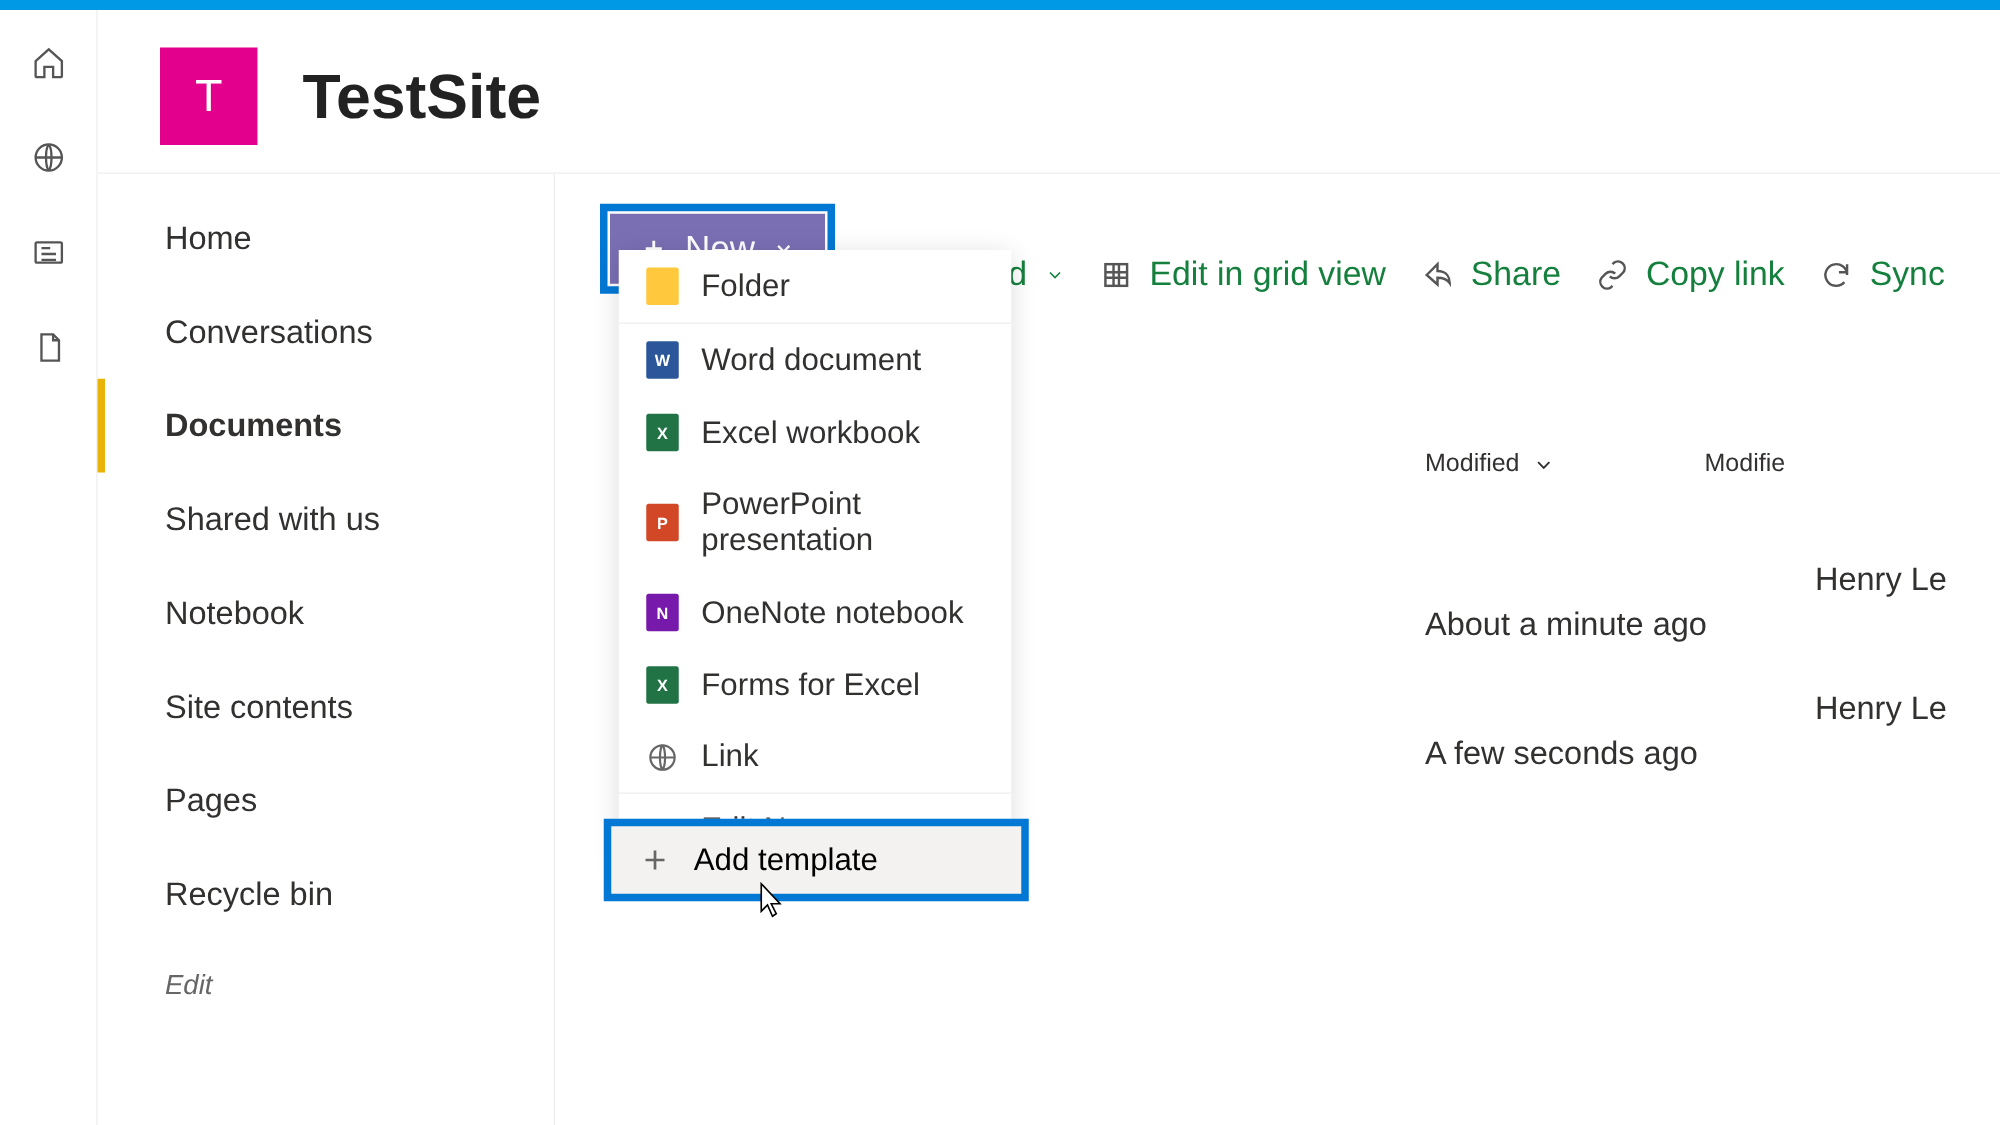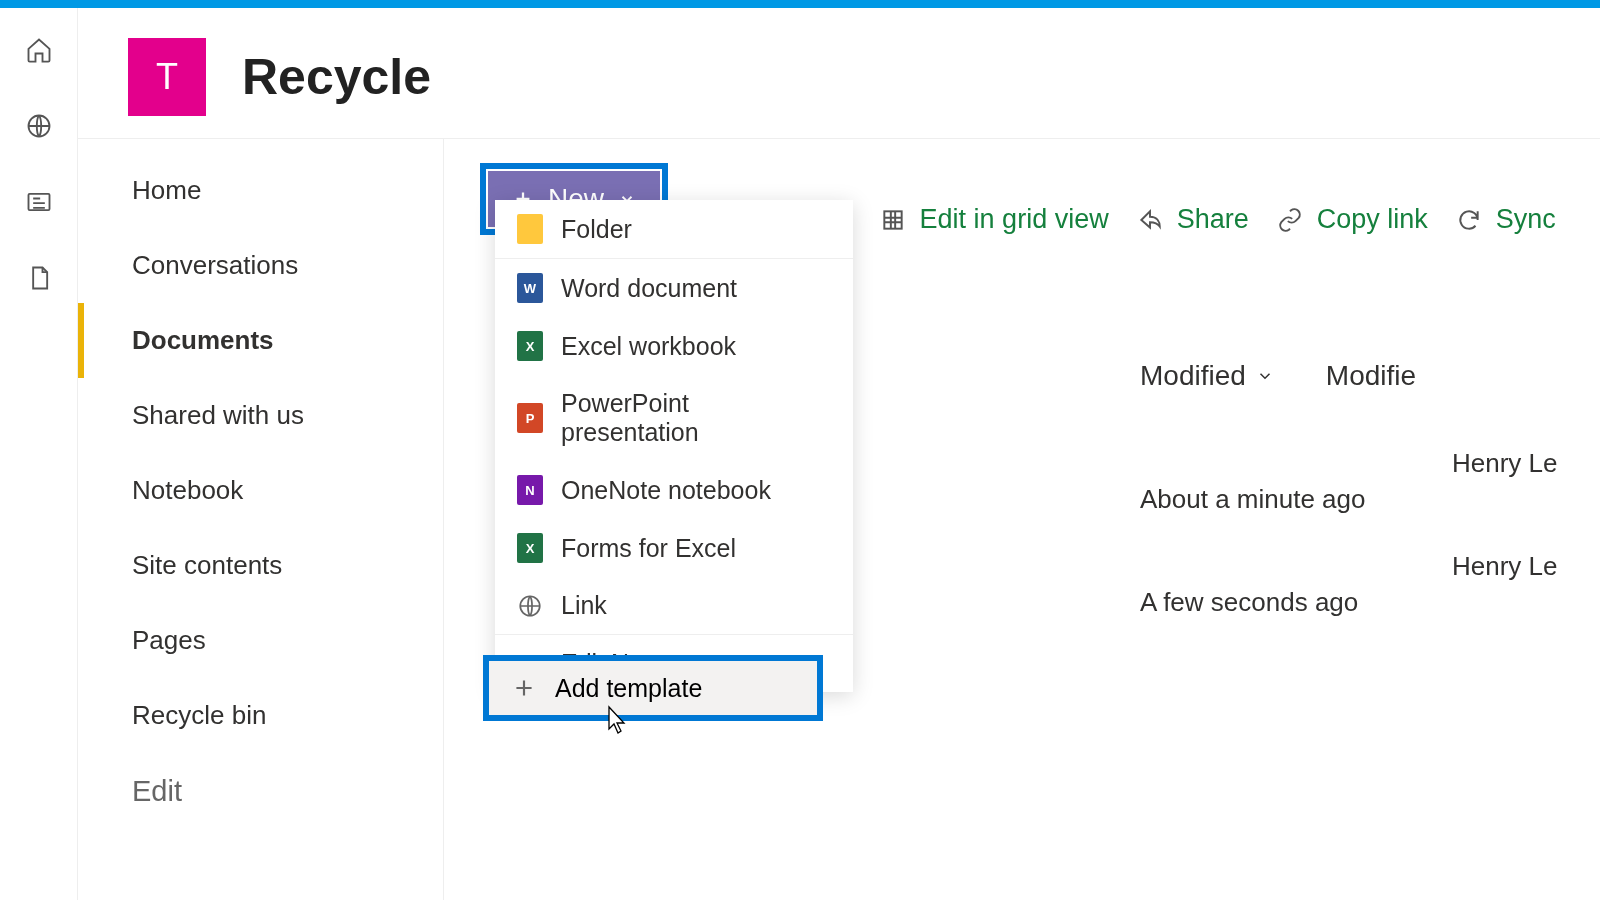--- a/index.html
+++ b/index.html
@@ -9,34 +9,34 @@
     .rail { width: 78px; border-right: 1px solid #eee; display: flex; flex-direction: column; align-items: center; padding-top: 28px; gap: 48px; }
     .rail-icon { width: 28px; height: 28px; color: #555; cursor: pointer; }
     .content { flex: 1; display: flex; flex-direction: column; }
     .site-header { display: flex; align-items: center; padding: 30px 50px 22px 50px; gap: 36px; border-bottom: 1px solid #eee;}
     .site-logo { width: 78px; height: 78px; background: #e3008c; color: #fff; display: flex; align-items: center; justify-content: center; font-size: 36px; }
     .site-title { font-size: 50px; font-weight: 600; color: #222; }
     .main-row { display: flex; flex: 1; }
     .sidebar { width: 366px; border-right: 1px solid #eee; padding-top: 14px; }
     .sidebar-item { padding: 22px 54px; font-size: 26px; color: #323130; cursor: pointer; }
     .sidebar-item.active { font-weight: 700; border-left: 6px solid #eab308; padding-left: 48px; }
-    .sidebar-edit { padding: 22px 54px; font-size: 29px; color: #666; cursor: pointer; }
+    .sidebar-edit { padding: 22px 54px; font-size: 22px; color: #666; cursor: pointer; font-style: italic; }
     .toolbar-area { flex: 1; position: relative; }
     .toolbar { display: flex; align-items: flex-end; padding: 24px 36px; gap: 28px; }
     .new-btn-wrap { border: 6px solid #0078d4; padding: 2px; }
     .new-btn { background: #7a6fb3; color: #fff; padding: 12px 24px; font-size: 28px; display: flex; align-items: center; gap: 14px; cursor: pointer; border: none; }
     .tb-item { display: flex; align-items: center; gap: 14px; font-size: 27px; color: #15803d; cursor: pointer; }
     .tb-icon { width: 26px; height: 26px; color: #555; flex-shrink: 0; }
-    .dropdown { position: absolute; top: 200px; left: 495px; width: 358px; background: #fff; box-shadow: 0 4px 20px rgba(0,0,0,0.15); }
+    .dropdown { position: absolute; top: 200px; left: 495px; width: 314px; background: #fff; box-shadow: 0 4px 20px rgba(0,0,0,0.15); }
     .dd-item { display: flex; align-items: center; gap: 18px; padding: 14px 22px; font-size: 25px; color: #323130; cursor: pointer; }
     .dd-sep { border-top: 1px solid #eee; }
     .dd-highlight { position: absolute; top: 655px; left: 483px; width: 340px; height: 66px; border: 6px solid #0078d4; display: flex; align-items: center; gap: 18px; padding-left: 22px; font-size: 25px; background: #f3f2f1; cursor: pointer; }
     .file-icon { width: 26px; height: 30px; border-radius: 2px; display: flex; align-items: center; justify-content: center; font-size: 13px; color: #fff; font-weight: 700; flex-shrink: 0; }
     .cursor { position: absolute; top: 705px; left: 602px; width: 26px; height: 32px; pointer-events: none; }
-    .table-headers { position: absolute; top: 360px; left: 1140px; display: flex; gap: 52px; font-size: 28px; color: #323130; }
+    .table-headers { position: absolute; top: 360px; left: 1140px; display: flex; gap: 120px; font-size: 20px; color: #323130; }
     .table-header { display: flex; align-items: center; gap: 10px; }
     .table-rows { position: absolute; top: 430px; left: 1140px; font-size: 26px; color: #323130; }
     .table-row { display: flex; gap: 72px; padding: 18px 0; }
     .col-mod { width: 240px; margin-top: 36px; }
   </style>
 </head>
 <body>
 
 <div class="top-bar"></div>
 <div class="app">
@@ -53,21 +53,21 @@
         <path d="M7 9h6M7 13h10M7 17h10"></path>
       </svg>
     <svg class="rail-icon" viewBox="0 0 24 24" fill="none" stroke="currentColor" stroke-width="1.6">
         <path d="M7 3h8l4 4v14H7V3z"></path>
         <path d="M15 3v4h4"></path>
       </svg>
   </div>
   <div class="content">
     <div class="site-header">
       <div class="site-logo">T</div>
-      <div class="site-title">Recycle</div>
+      <div class="site-title">TestSite</div>
     </div>
     <div class="main-row">
       <div class="sidebar">
         <div class="sidebar-item">Home</div>
         <div class="sidebar-item">Conversations</div>
         <div class="sidebar-item active">Documents</div>
         <div class="sidebar-item">Shared with us</div>
         <div class="sidebar-item">Notebook</div>
         <div class="sidebar-item">Site contents</div>
         <div class="sidebar-item">Pages</div>

